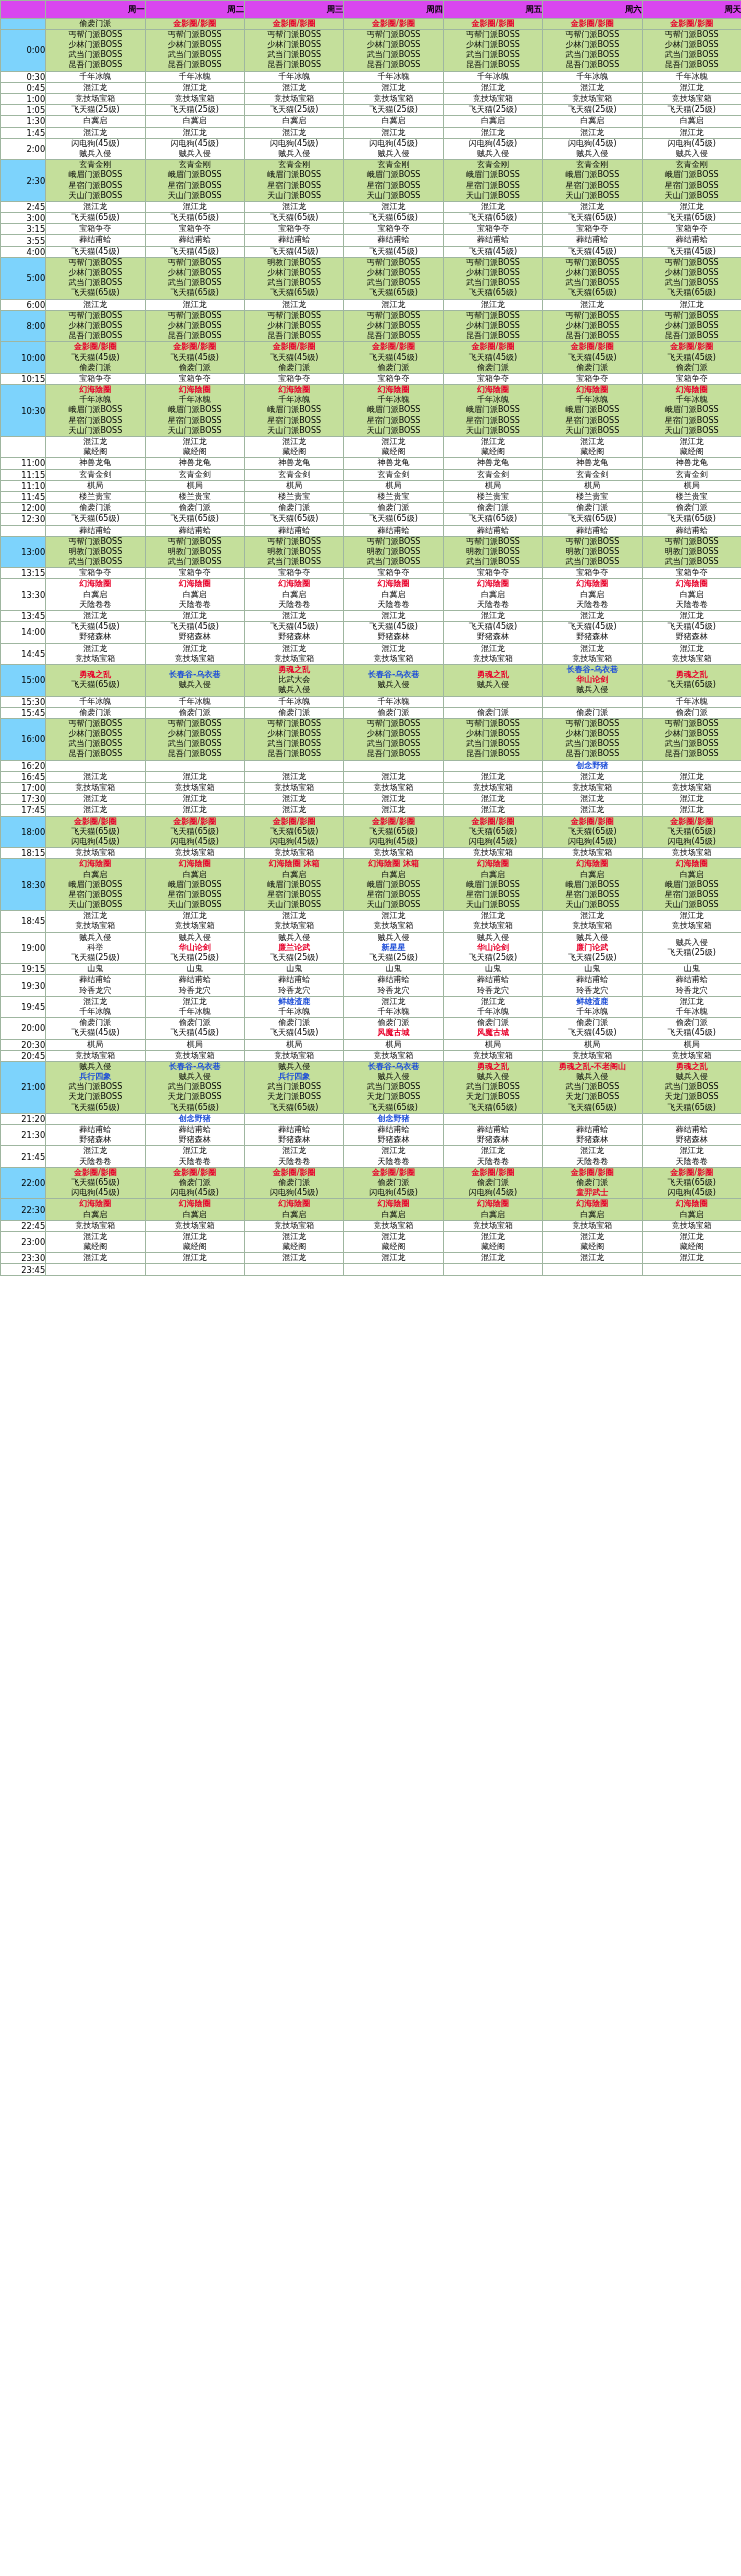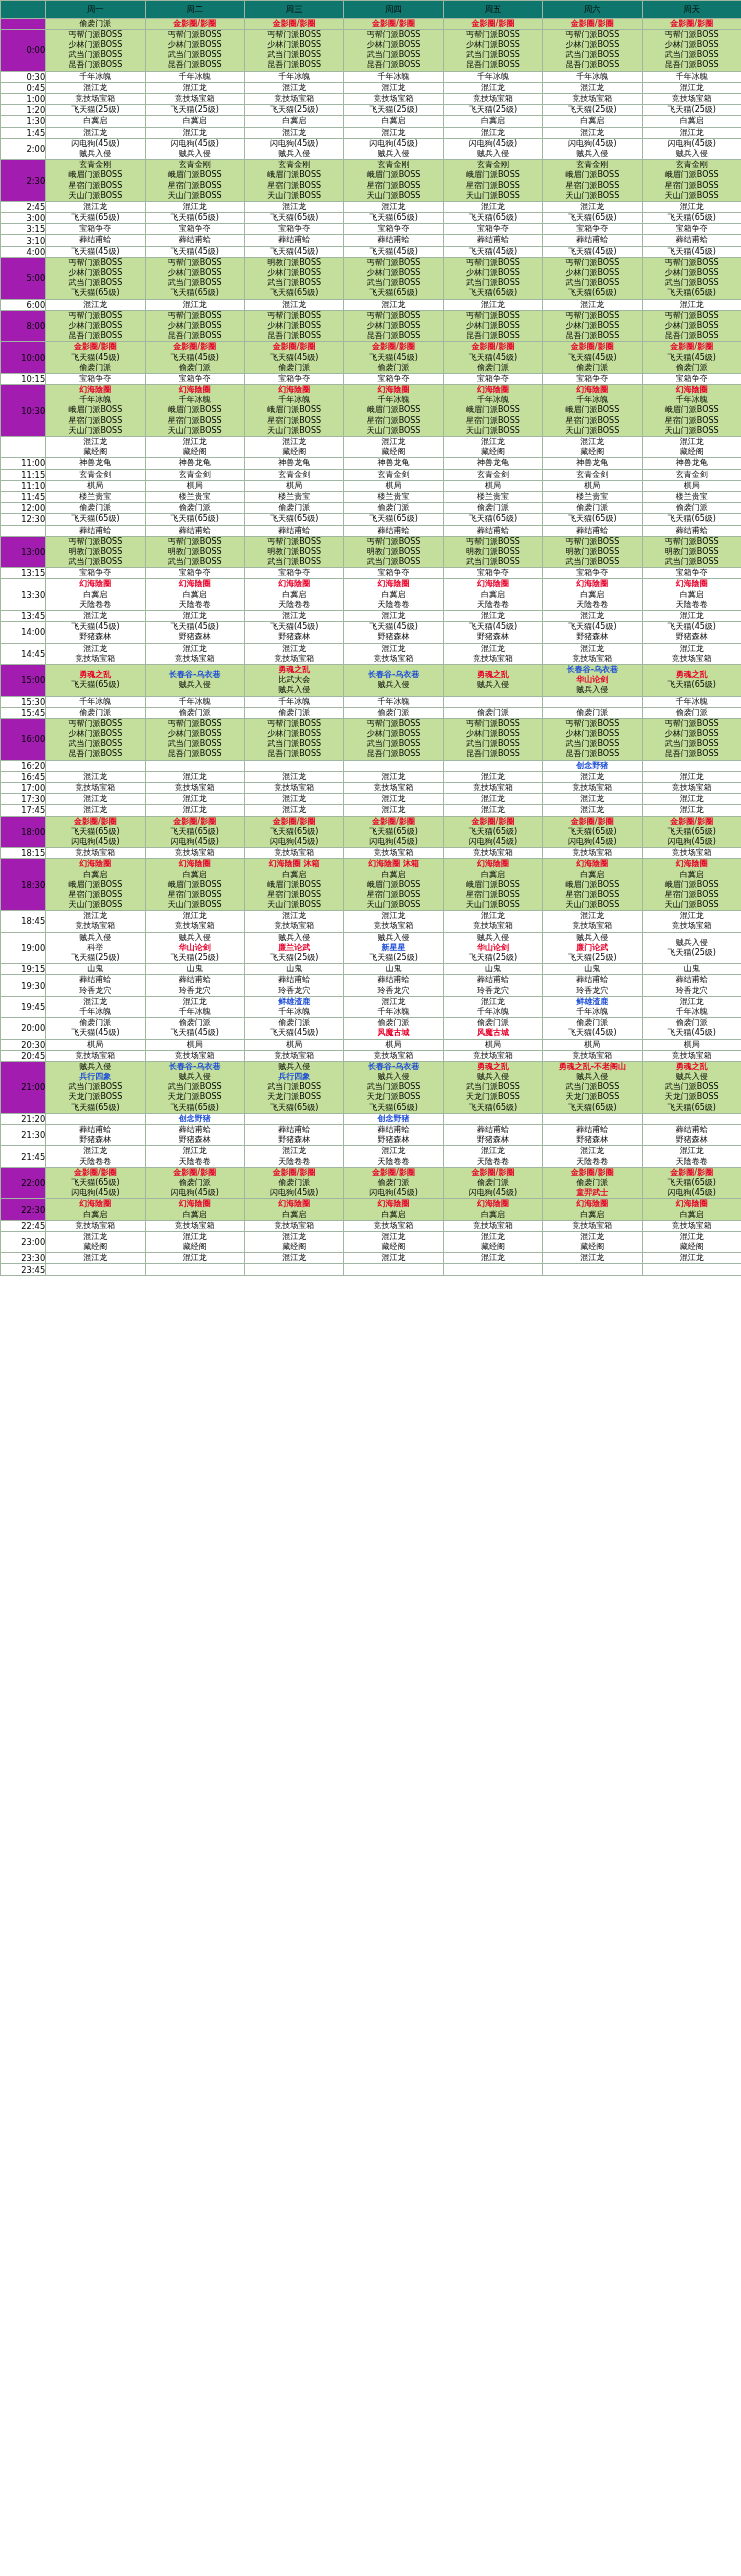--- a/index.html
+++ b/index.html
@@ -2,31 +2,31 @@
 <html style="font-size:15px"><head>
 <meta charset="utf-8">
 <style>
   html,body{margin:0;padding:0;background:#ffffff;}
   body{font-family:"DejaVu Sans","Liberation Sans",sans-serif;}
   #sheet{width:742px;height:2576px;position:relative;box-sizing:border-box;}
   table.sched{border-collapse:collapse;width:742px;table-layout:fixed;}
   table.sched td,table.sched th{border:0.9px solid #9fb6a0;padding:0;vertical-align:middle;}
   col.timecol{width:45px;}
   col.daycol{width:99px;}
-  thead th{height:16.7px;font-size:8.3px;font-weight:normal;background:#0f766e;color:#000;text-align:center;}
+  thead th{height:16.7px;font-size:8.3px;font-weight:bold;background:#d946ef;color:#000;text-align:right;}
   td.time{font-size:8.3px;text-align:right;padding-right:2.8px;color:#000;background:#ffffff;white-space:nowrap;}
   td.cell{font-size:8px;line-height:10.2px;text-align:center;color:#000;padding:0;}
   .ev{display:block;height:10.2px;line-height:10.2px;overflow:hidden;white-space:nowrap;}
   .green{background:#c4df9b;}
   .white{background:#ffffff;}
   .red{color:#e8002a;font-weight:bold;}
   .blue{color:#1f4fd8;font-weight:bold;}
   .rowgreen td{background:#c4df9b;}
   .rowwhite td{background:#ffffff;}
-  td.time.green{background:#a21caf;}
+  td.time.green{background:#7dd3fc;}
 </style>
 </head>
 <body>
 
 <div id="sheet">
   <table class="sched">
     <colgroup>
       <col class="timecol">
       <col class="daycol">
         <col class="daycol">
@@ -184,21 +184,21 @@
             <span class="ev ">竞技场宝箱</span>
           </td>
           <td class="cell white">
             <span class="ev ">竞技场宝箱</span>
           </td>
           <td class="cell white">
             <span class="ev ">竞技场宝箱</span>
           </td>
         </tr>
         <tr class="rowwhite" style="height: 10.2px;">
-          <td class="time white">1:20</td>
+          <td class="time white">1:05</td>
           <td class="cell white">
             <span class="ev ">飞天猫(25级)</span>
           </td>
           <td class="cell white">
             <span class="ev ">飞天猫(25级)</span>
           </td>
           <td class="cell white">
             <span class="ev ">飞天猫(25级)</span>
           </td>
           <td class="cell white">
@@ -404,21 +404,21 @@
             <span class="ev ">宝箱争夺</span>
           </td>
           <td class="cell white">
             <span class="ev ">宝箱争夺</span>
           </td>
           <td class="cell white">
             <span class="ev ">宝箱争夺</span>
           </td>
         </tr>
         <tr class="rowwhite" style="height: 10.2px;">
-          <td class="time white">3:10</td>
+          <td class="time white">3:55</td>
           <td class="cell white">
             <span class="ev ">葬结甫蛤</span>
           </td>
           <td class="cell white">
             <span class="ev ">葬结甫蛤</span>
           </td>
           <td class="cell white">
             <span class="ev ">葬结甫蛤</span>
           </td>
           <td class="cell white">

